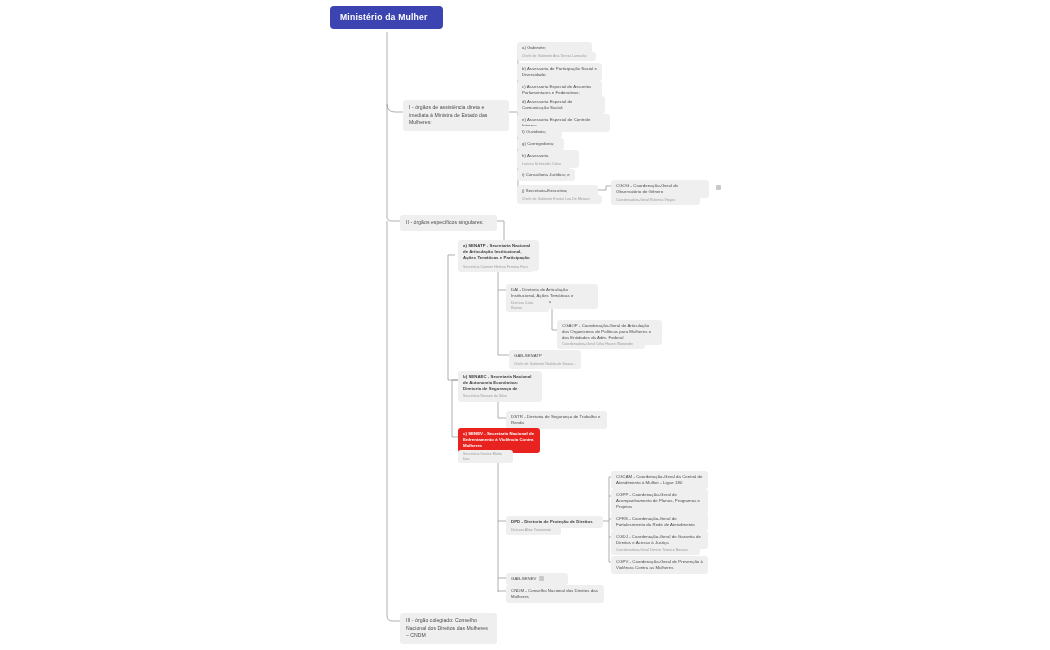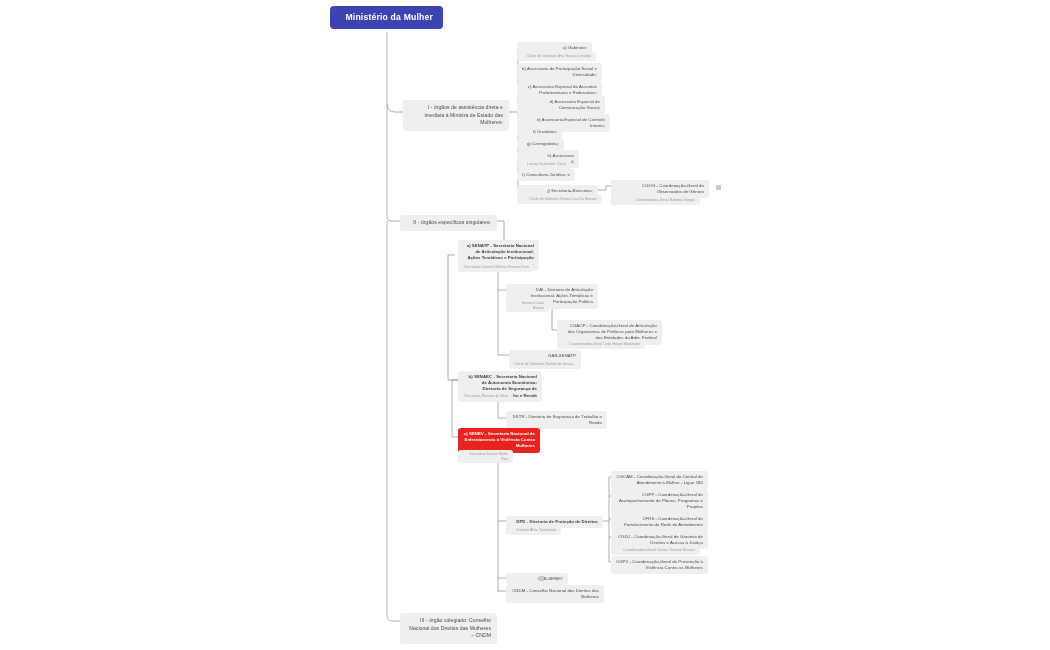--- a/index.html
+++ b/index.html
@@ -30,21 +30,20 @@
   .node {
     position: absolute;
     box-sizing: border-box;
     background: #efefef;
     color: #4a4a4a;
     border-radius: 3px;
     padding: 3px 5px;
     font-size: 4.3px;
     line-height: 1.45;
     letter-spacing: 0.05px;
-    text-align: right;
   }
   .node.root {
     background: #3b44b0;
     color: #ffffff;
     font-size: 8.6px;
     font-weight: bold;
     line-height: 1.3;
     padding: 6px 10px;
     border-radius: 4px;
     letter-spacing: 0.2px;

